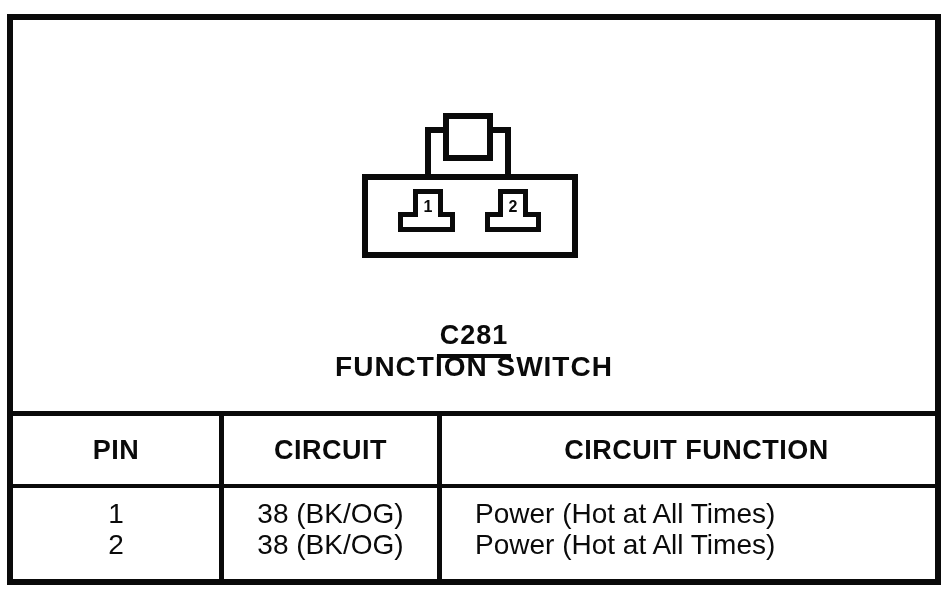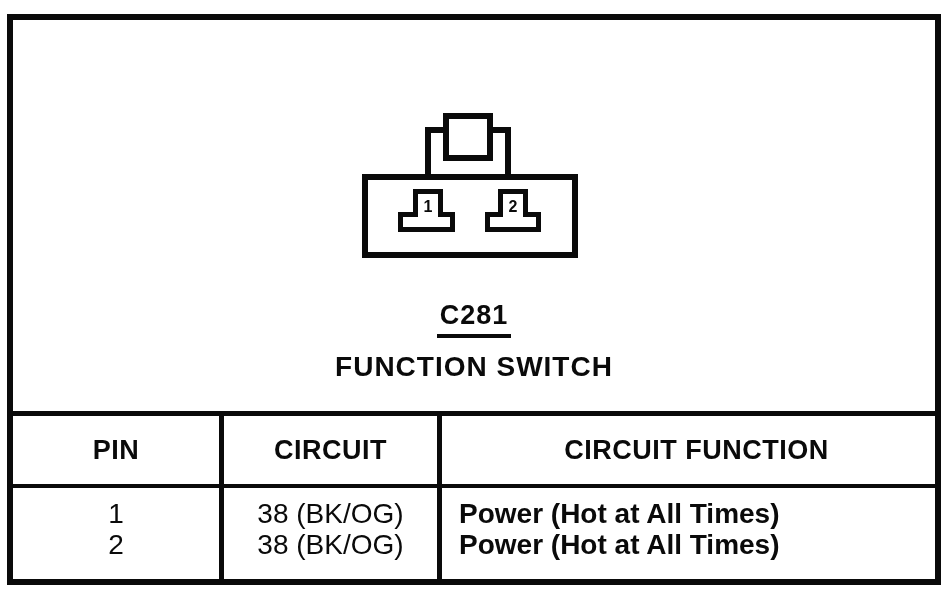--- a/index.html
+++ b/index.html
@@ -83,21 +83,21 @@
     z-index: 4;
   }
   .pin1-top  { left: 400px; top: 169px; width: 30px; height: 28px; }
   .pin1-base { left: 385px; top: 192px; width: 57px; height: 20px; }
   .pin2-top  { left: 485px; top: 169px; width: 30px; height: 28px; }
   .pin2-base { left: 472px; top: 192px; width: 56px; height: 20px; }
 
   .connector-id-row {
     position: absolute;
     left: 0; right: 0;
-    top: 280px;
+    top: 300px;
     text-align: center;
     z-index: 6;
   }
   .connector-id-row span {
     display: inline-block;
     font-size: 27px;
     font-weight: bold;
     border-bottom: 4px solid #0a0a0a;
     padding: 0 3px 3px 3px;
     letter-spacing: 1px;
@@ -149,21 +149,21 @@
     position: absolute;
     top: 468px;
     height: 91px;
     box-sizing: border-box;
     padding-top: 10px;
     font-size: 28px;
     line-height: 31px;
   }
   .td-pin      { left: 0;     width: 206px; text-align: center; }
   .td-circuit  { left: 211px; width: 213px; text-align: center; }
-  .td-function { left: 429px; width: 493px; text-align: left; padding-left: 17px; font-weight: bold; }
+  .td-function { left: 429px; width: 493px; text-align: left; padding-left: 33px; }
 </style>
 </head>
 <body>
 
 <div class="sheet">
   <div class="frame">
 
     <div>
       <div class="lock-tab"></div>
       <div class="lock-tab-cap"></div>

